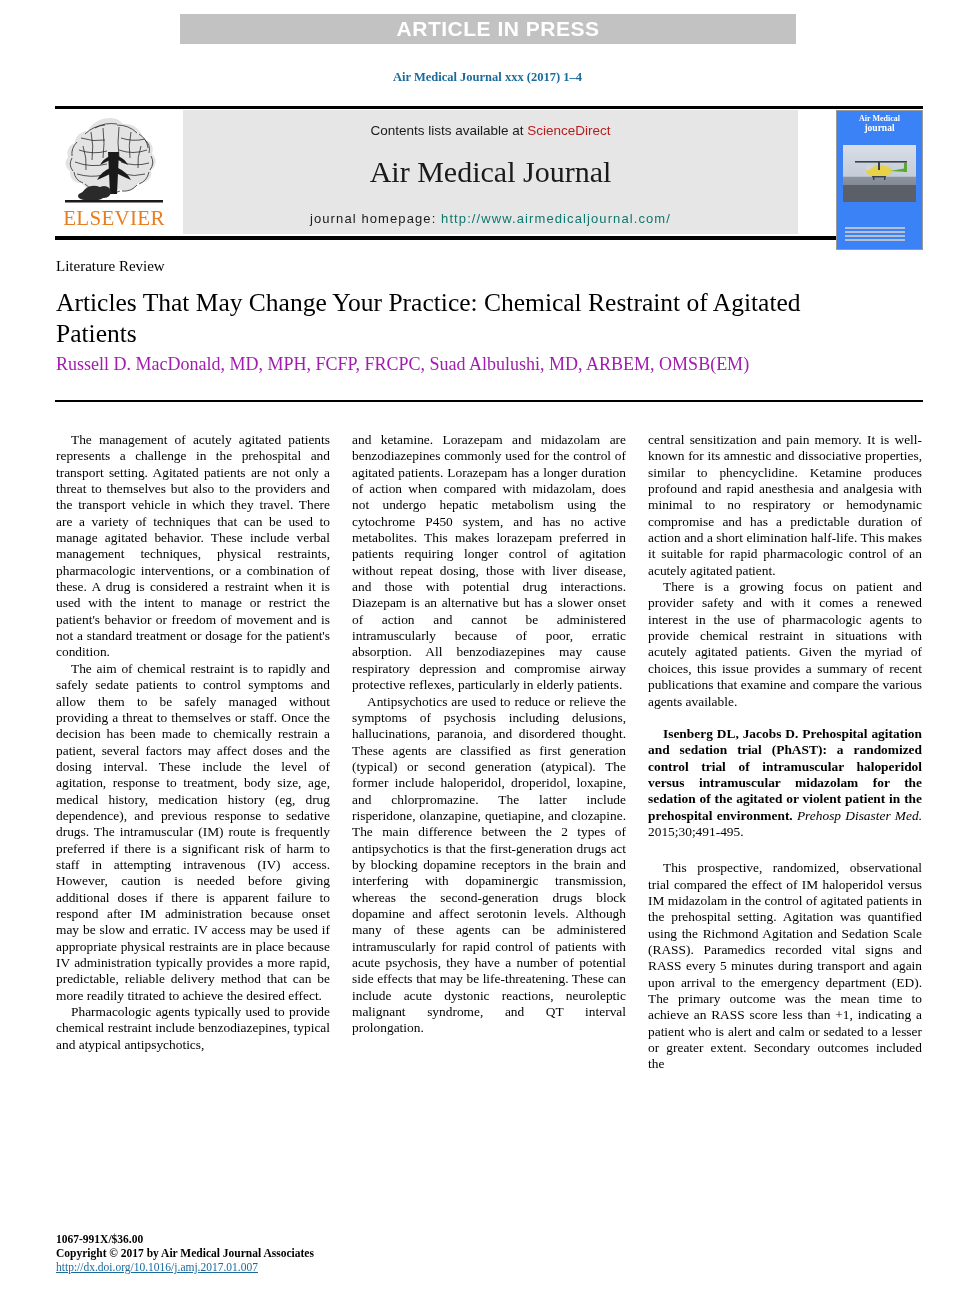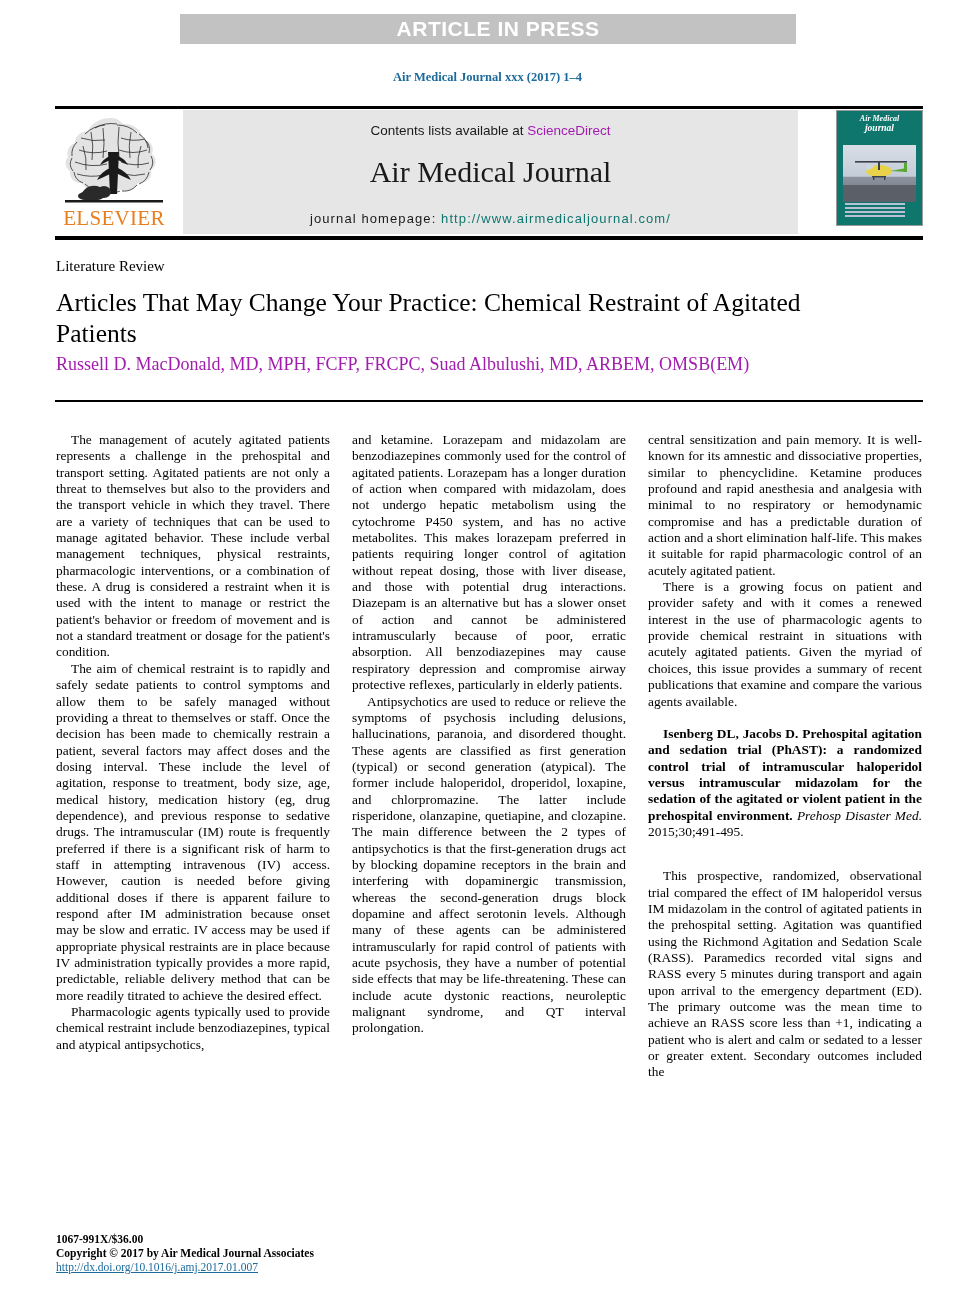--- a/index.html
+++ b/index.html
@@ -110,21 +110,21 @@
     background: #e6e6e6;
     text-align: center;
   }
   .contents-line {
     margin-top: 13px;
     font-family: "Liberation Sans", sans-serif;
     font-size: 13.5px;
     color: #1a1a1a;
   }
   .sciencedirect-link {
-    color: #a21caf;
+    color: #b91c1c;
   }
   .journal-name {
     margin-top: 17px;
     font-family: "Liberation Serif", serif;
     font-size: 30px;
     color: #1a1a1a;
   }
   .homepage-line {
     margin-top: 22px;
     font-family: "Liberation Sans", sans-serif;
@@ -135,26 +135,25 @@
   .homepage-url {
     color: #0f766e;
   }
 
   
   .cover-thumb {
     position: absolute;
     left: 781px;
     top: 0px;
     width: 87px;
-    height: 116px;
-    background: #0f766e;
+    height: 140px;
+    background: #3b82f6;
     border: 1px solid #9a9a9a;
     box-sizing: border-box;
     overflow: hidden;
-    font-style: italic;
   }
   .cover-title-band {
     position: absolute;
     left: 5px;
     top: 4px;
     width: 75px;
     height: 26px;
   }
   .cover-title-a {
     font-family: "Liberation Serif", serif;
@@ -263,21 +262,21 @@
     hyphens: auto;
   }
   .col p.noindent {
     text-indent: 0;
   }
   .col p.cite-head {
     font-weight: bold;
     margin-top: 16px;
   }
   .col p.after-cite {
-    margin-top: 28px;
+    margin-top: 20px;
   }
   .cite-italic {
     font-style: italic;
     font-weight: normal;
   }
   .cite-pages {
     font-weight: normal;
   }
 
   

